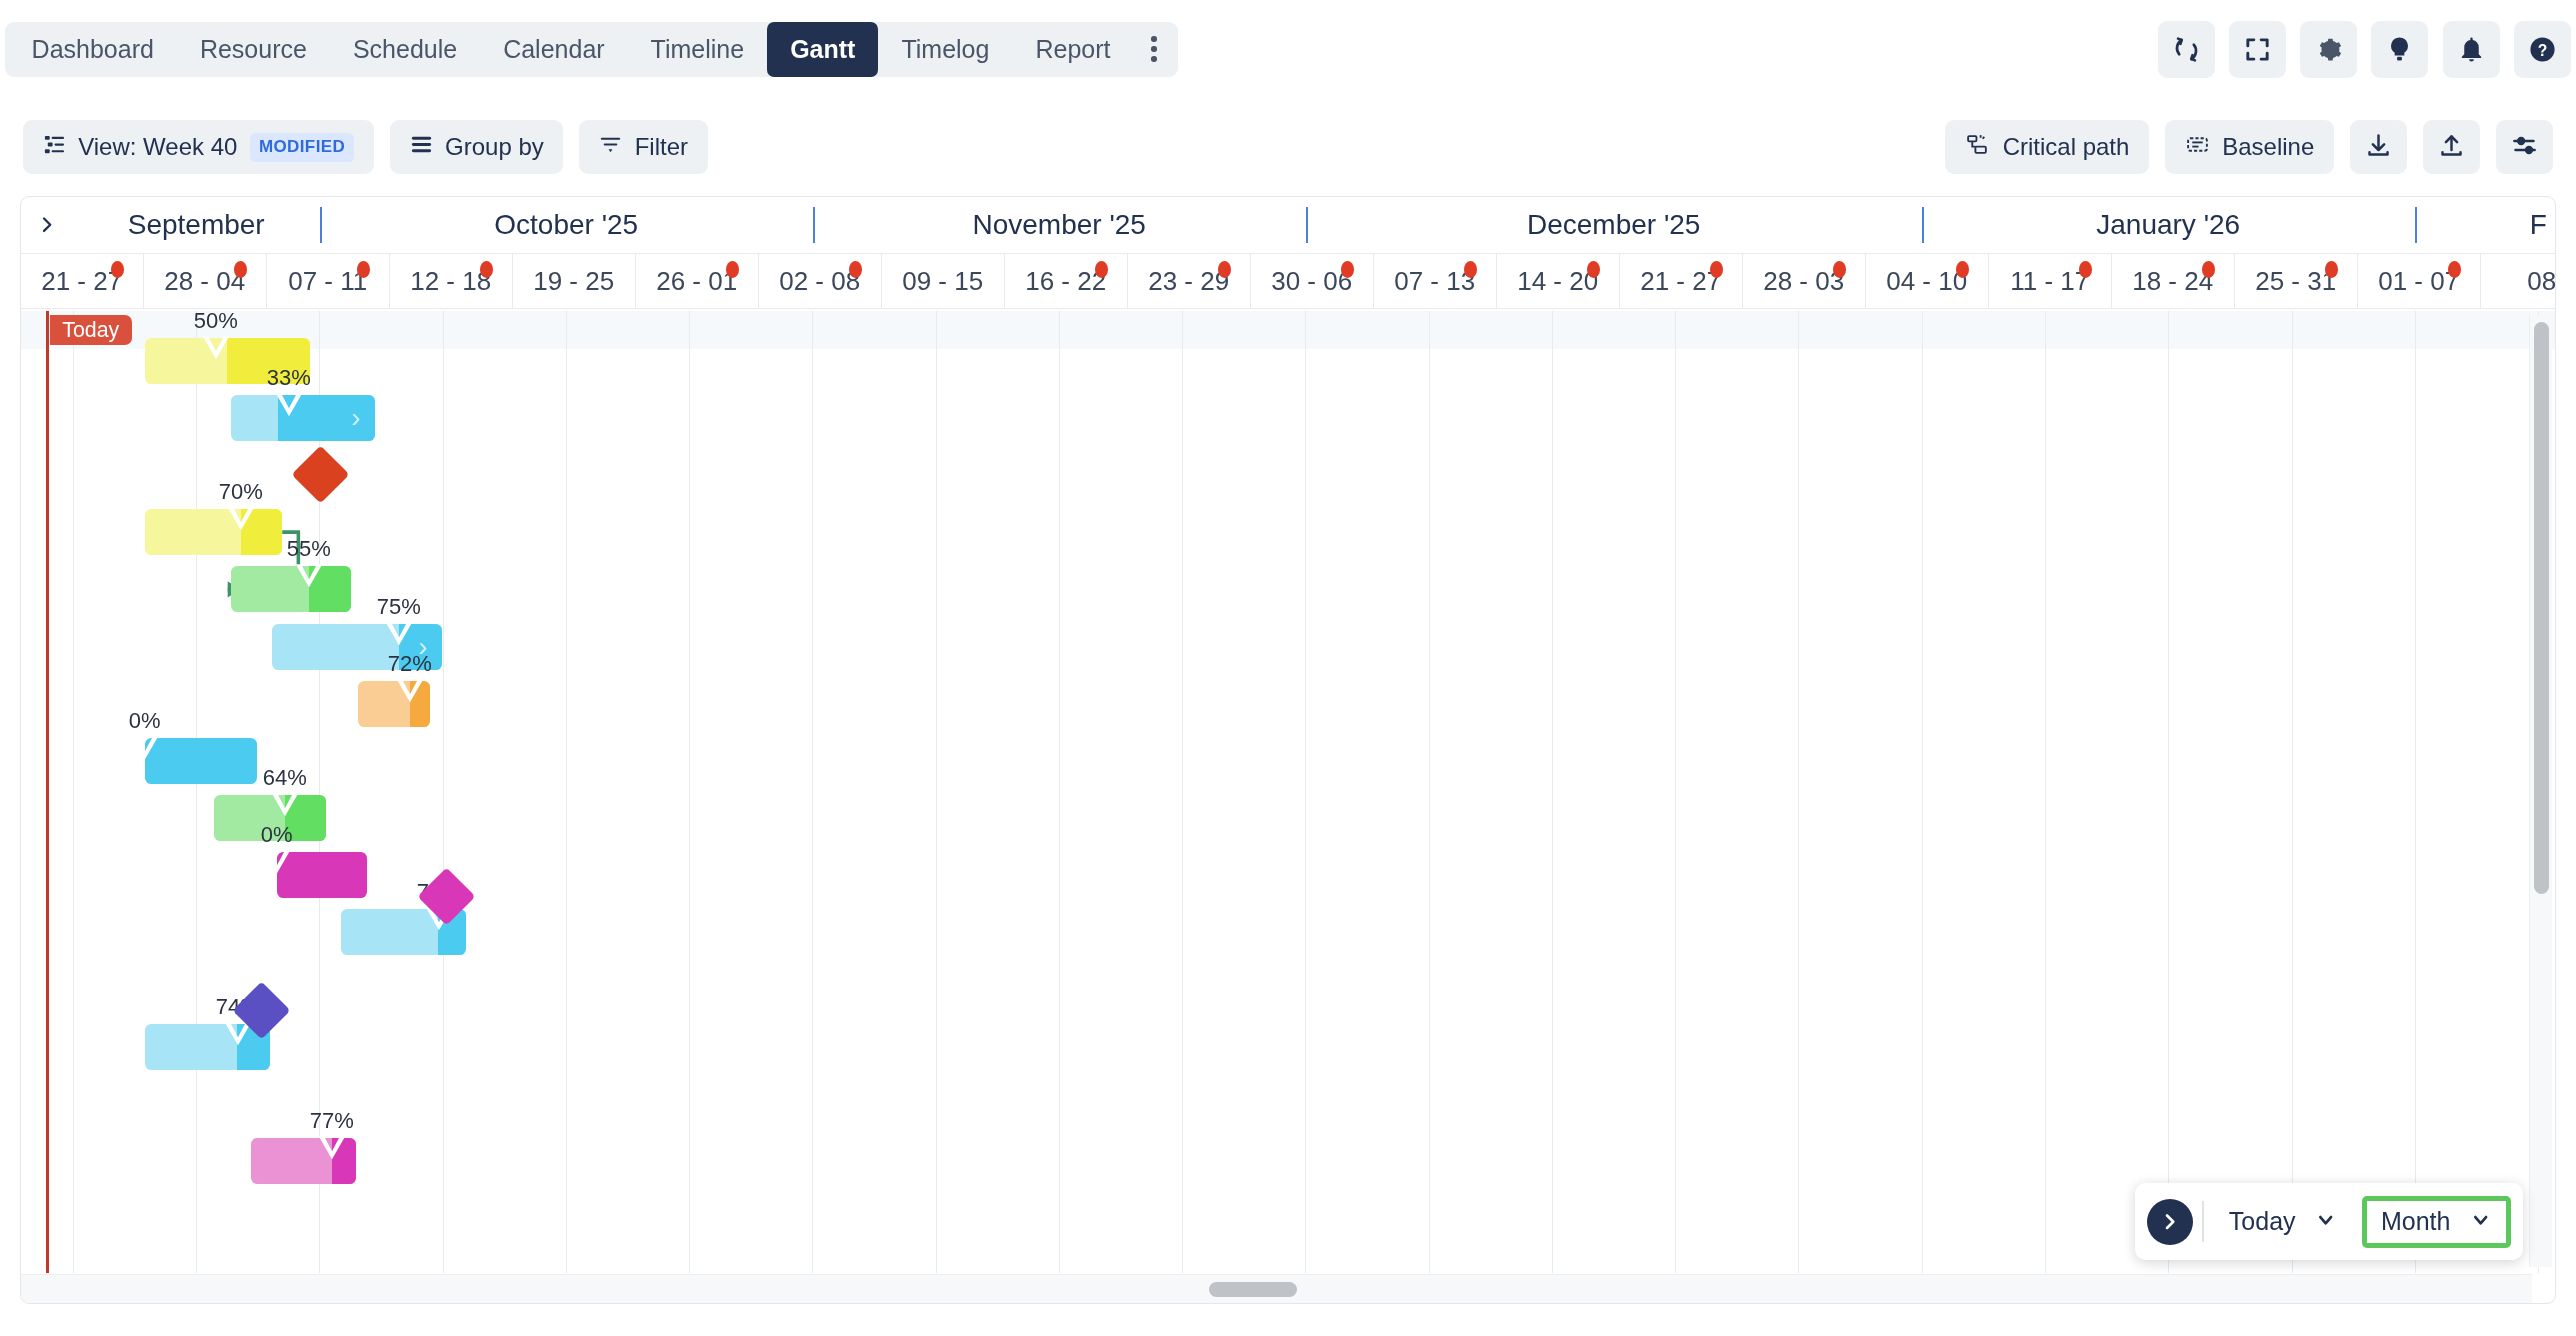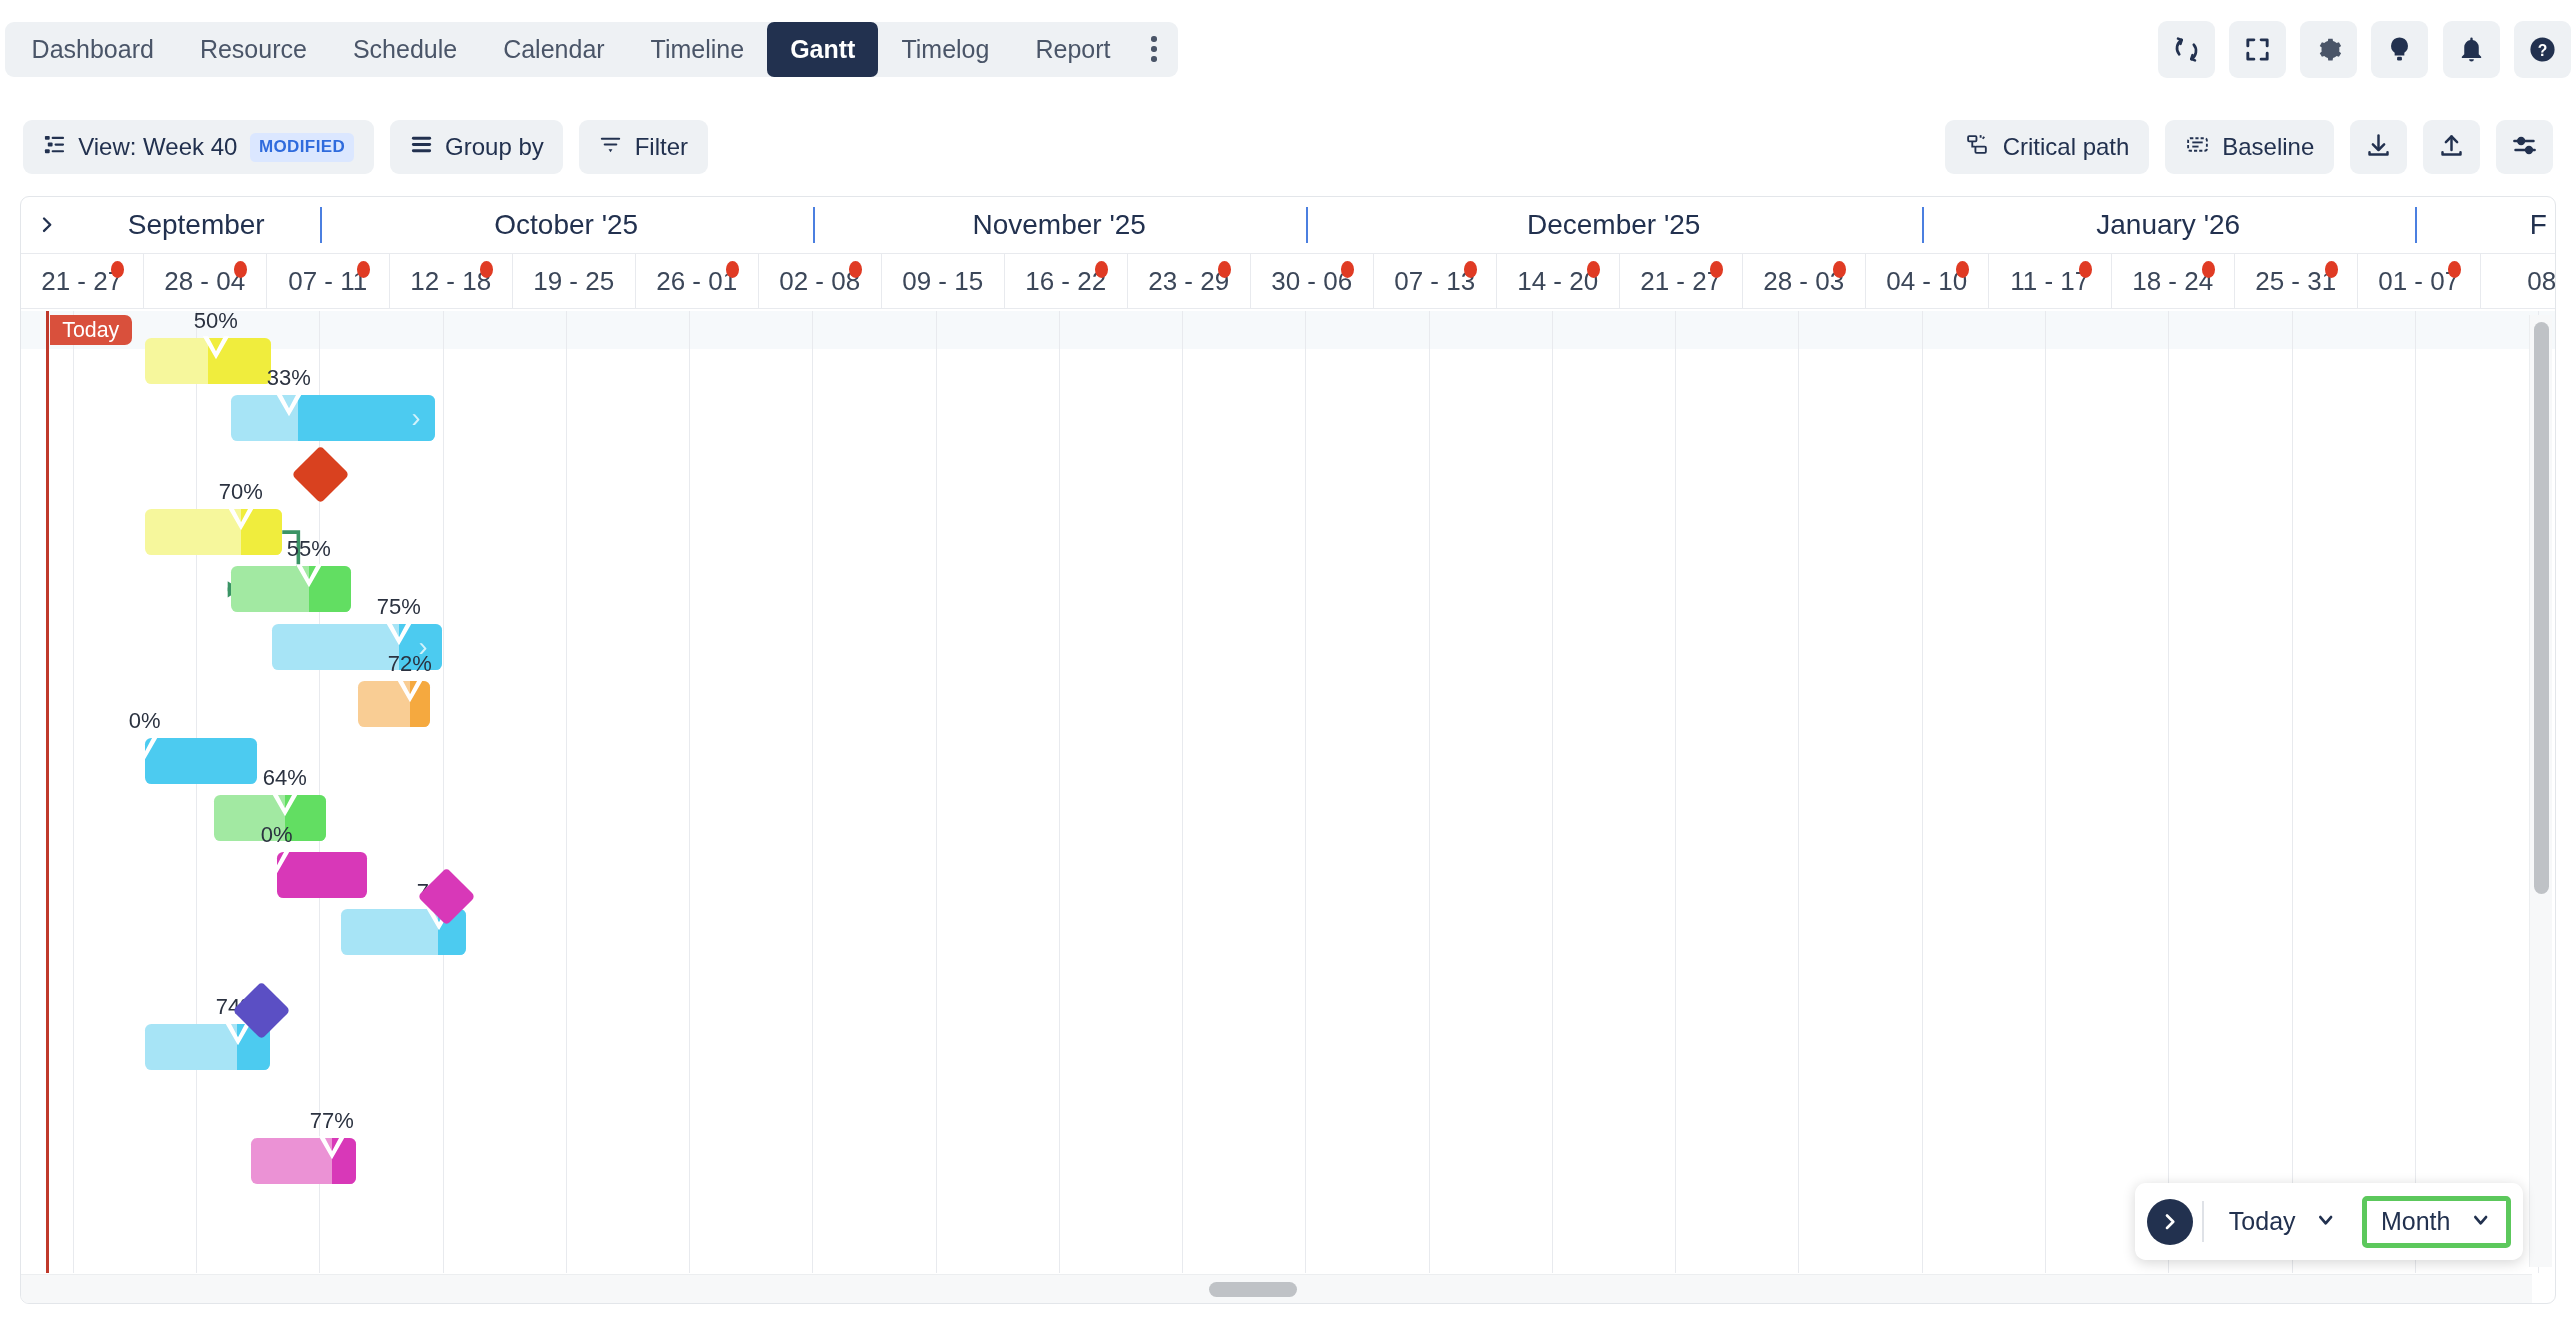--- a/index.html
+++ b/index.html
@@ -646,30 +646,30 @@
       </div>
     <div class="todayline" style="left:25px;"></div>
     <div class="todaypill" style="left:29px;">Today</div>
     <div id="deps">
         <div class="depline" style="left: 203px; top: 214px; width: 87px; height: 93px;"><svg width="87" height="93" viewBox="0 0 97 104">
             <path d="M65 8 L83 8 L83 72 L4 72" fill="none" stroke="#3a9465" stroke-width="4"></path>
             <path d="M4 63 L18 72 L4 81 Z" fill="#3a9465"></path>
           </svg></div>
       </div>
     <div id="bars">
-        <div class="bar" style="left: 124px; width: 126px; top: 27px;">
+        <div class="bar" style="left: 124px; width: 165px; top: 27px;">
           <div class="fillbg" style="background: rgb(246, 247, 156);">
             <div class="done" style="background: rgb(240, 237, 61); width: 50%;"></div>
           </div>
           <div class="pctlabel" style="left: 71px;">50%</div>
           <div class="chev" style="left: 71px;"><svg width="30" height="27" viewBox="0 0 34 30">
               <path d="M2 0 L17 26 L32 0 L26 0 L17 17 L8 0 Z" fill="#ffffff"></path>
             </svg></div>
         </div>
-        <div class="bar" style="left: 210px; width: 204px; top: 84px;">
+        <div class="bar" style="left: 210px; width: 144px; top: 84px;">
           <div class="fillbg" style="background: rgb(167, 228, 246);">
             <div class="done" style="background: rgb(76, 203, 240); width: 67%;"></div>
           </div>
           <div class="pctlabel" style="left: 58px;">33%</div>
           <div class="chev" style="left: 58px;"><svg width="30" height="27" viewBox="0 0 34 30">
               <path d="M2 0 L17 26 L32 0 L26 0 L17 17 L8 0 Z" fill="#ffffff"></path>
             </svg></div>
           <div class="arrowglyph">›</div>
         </div>
         <div class="bar" style="left: 124px; width: 137px; top: 198px;">

